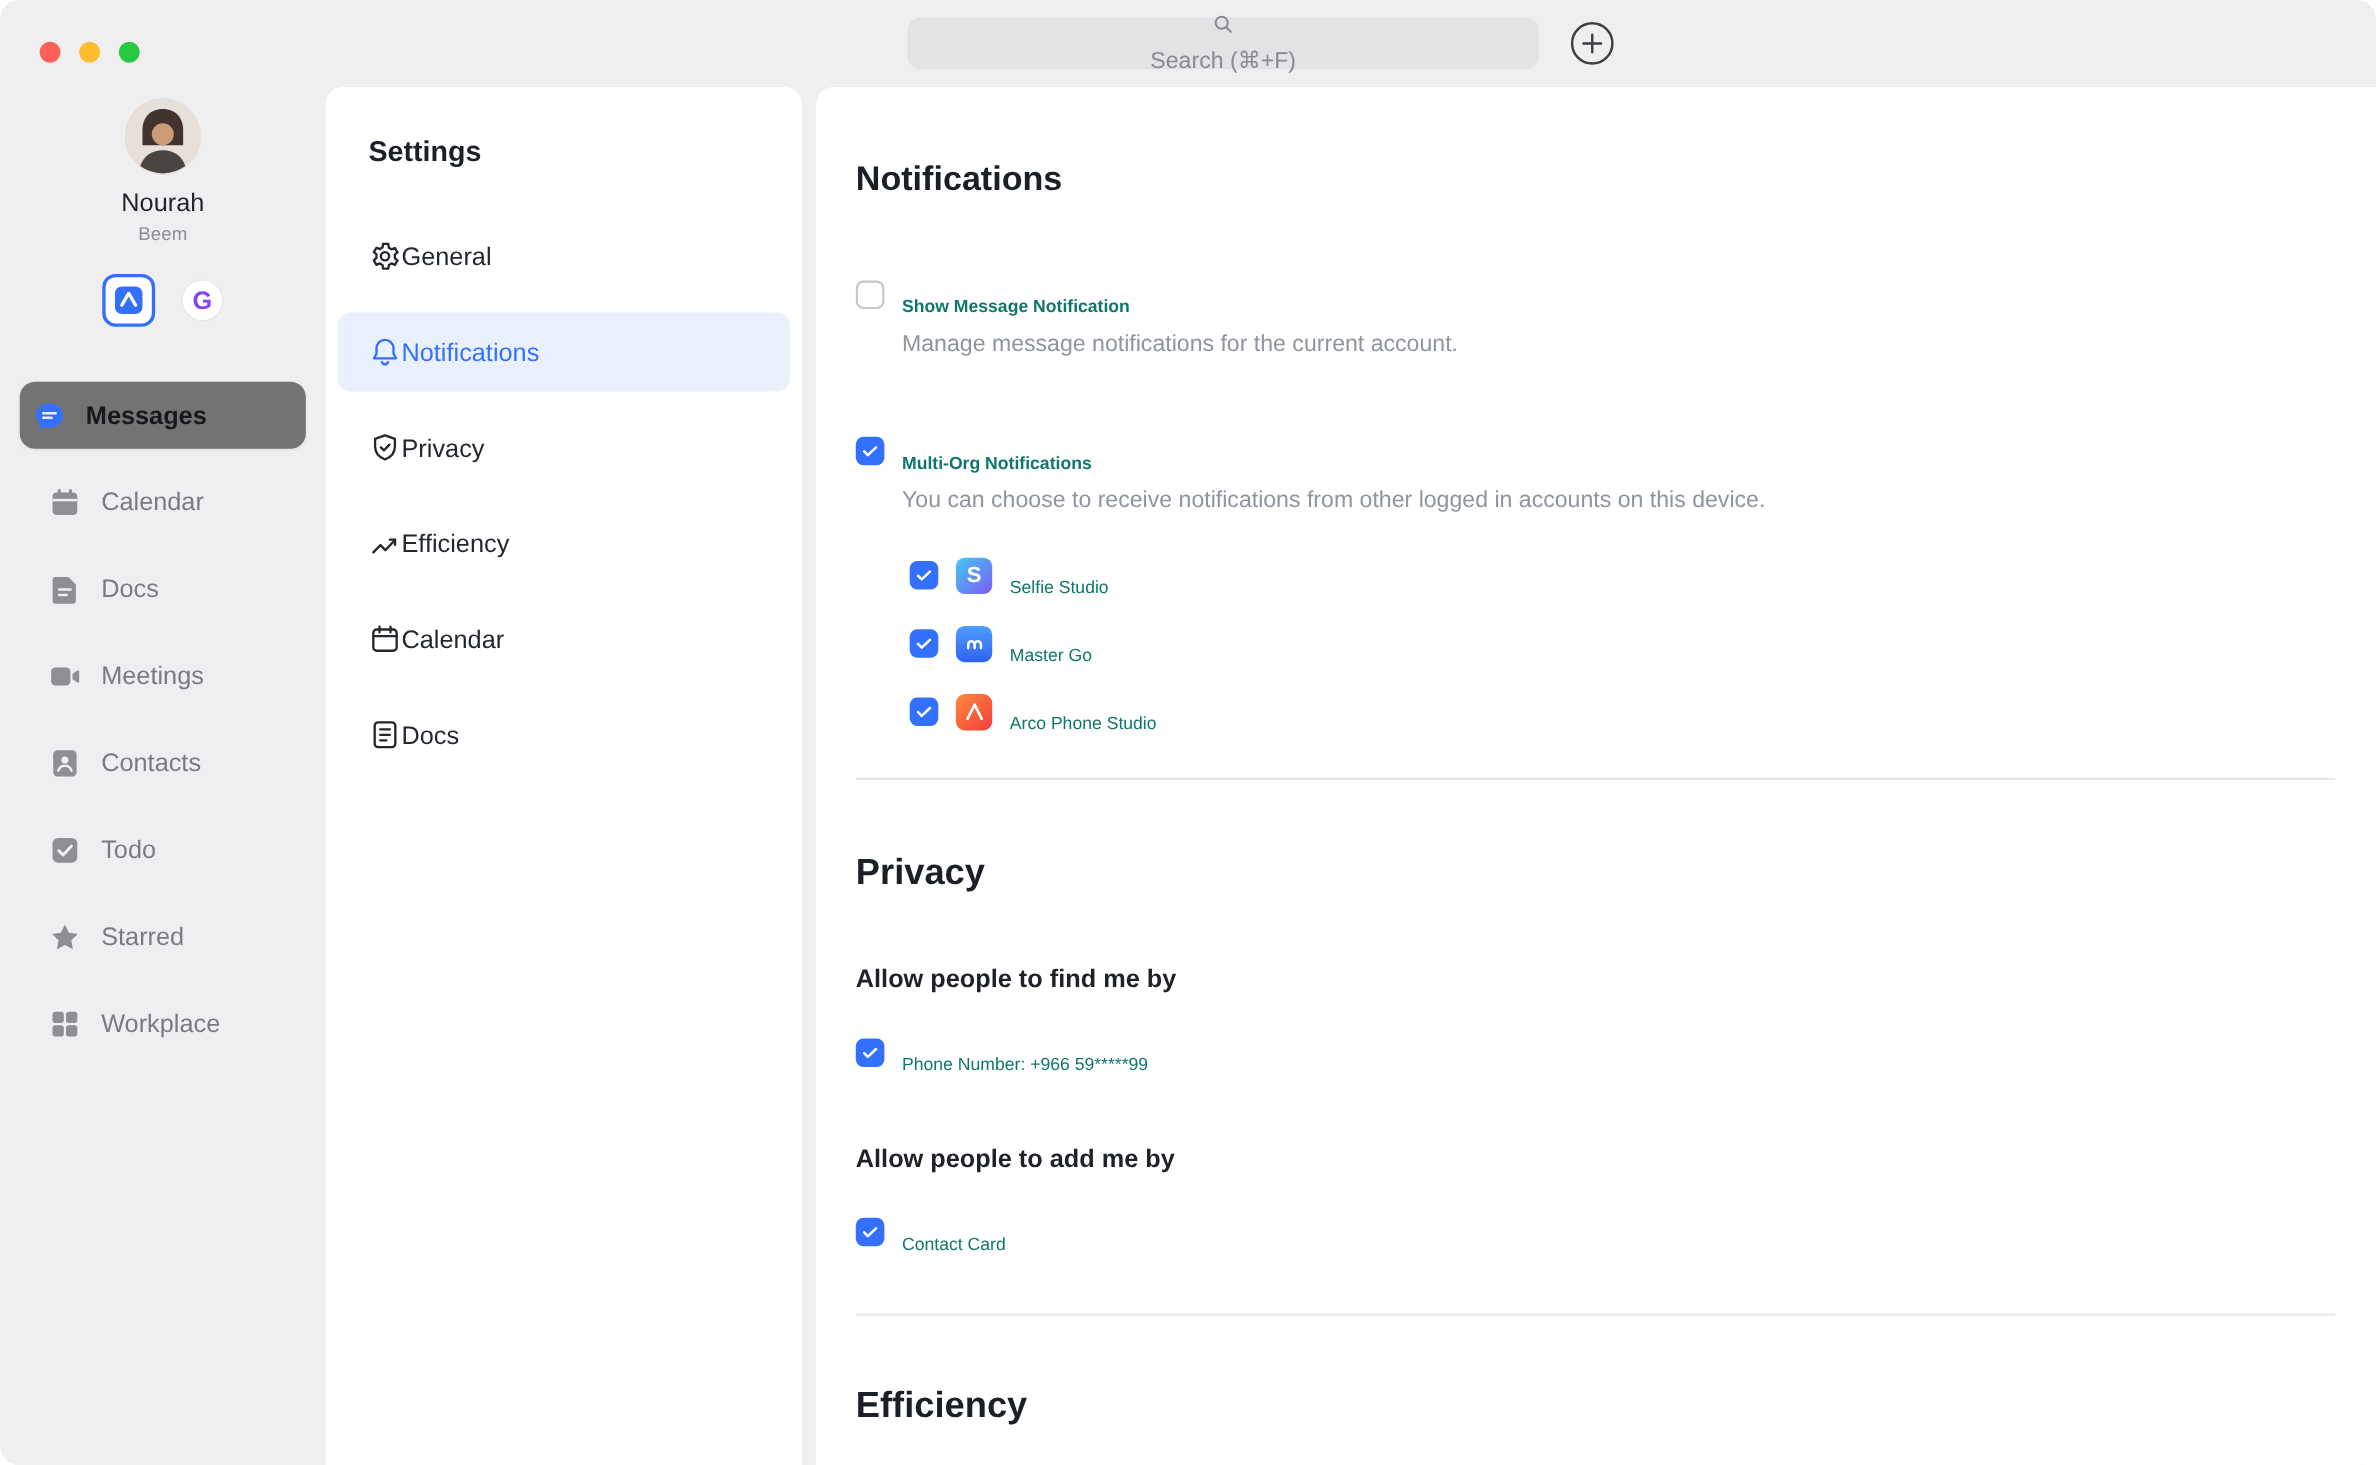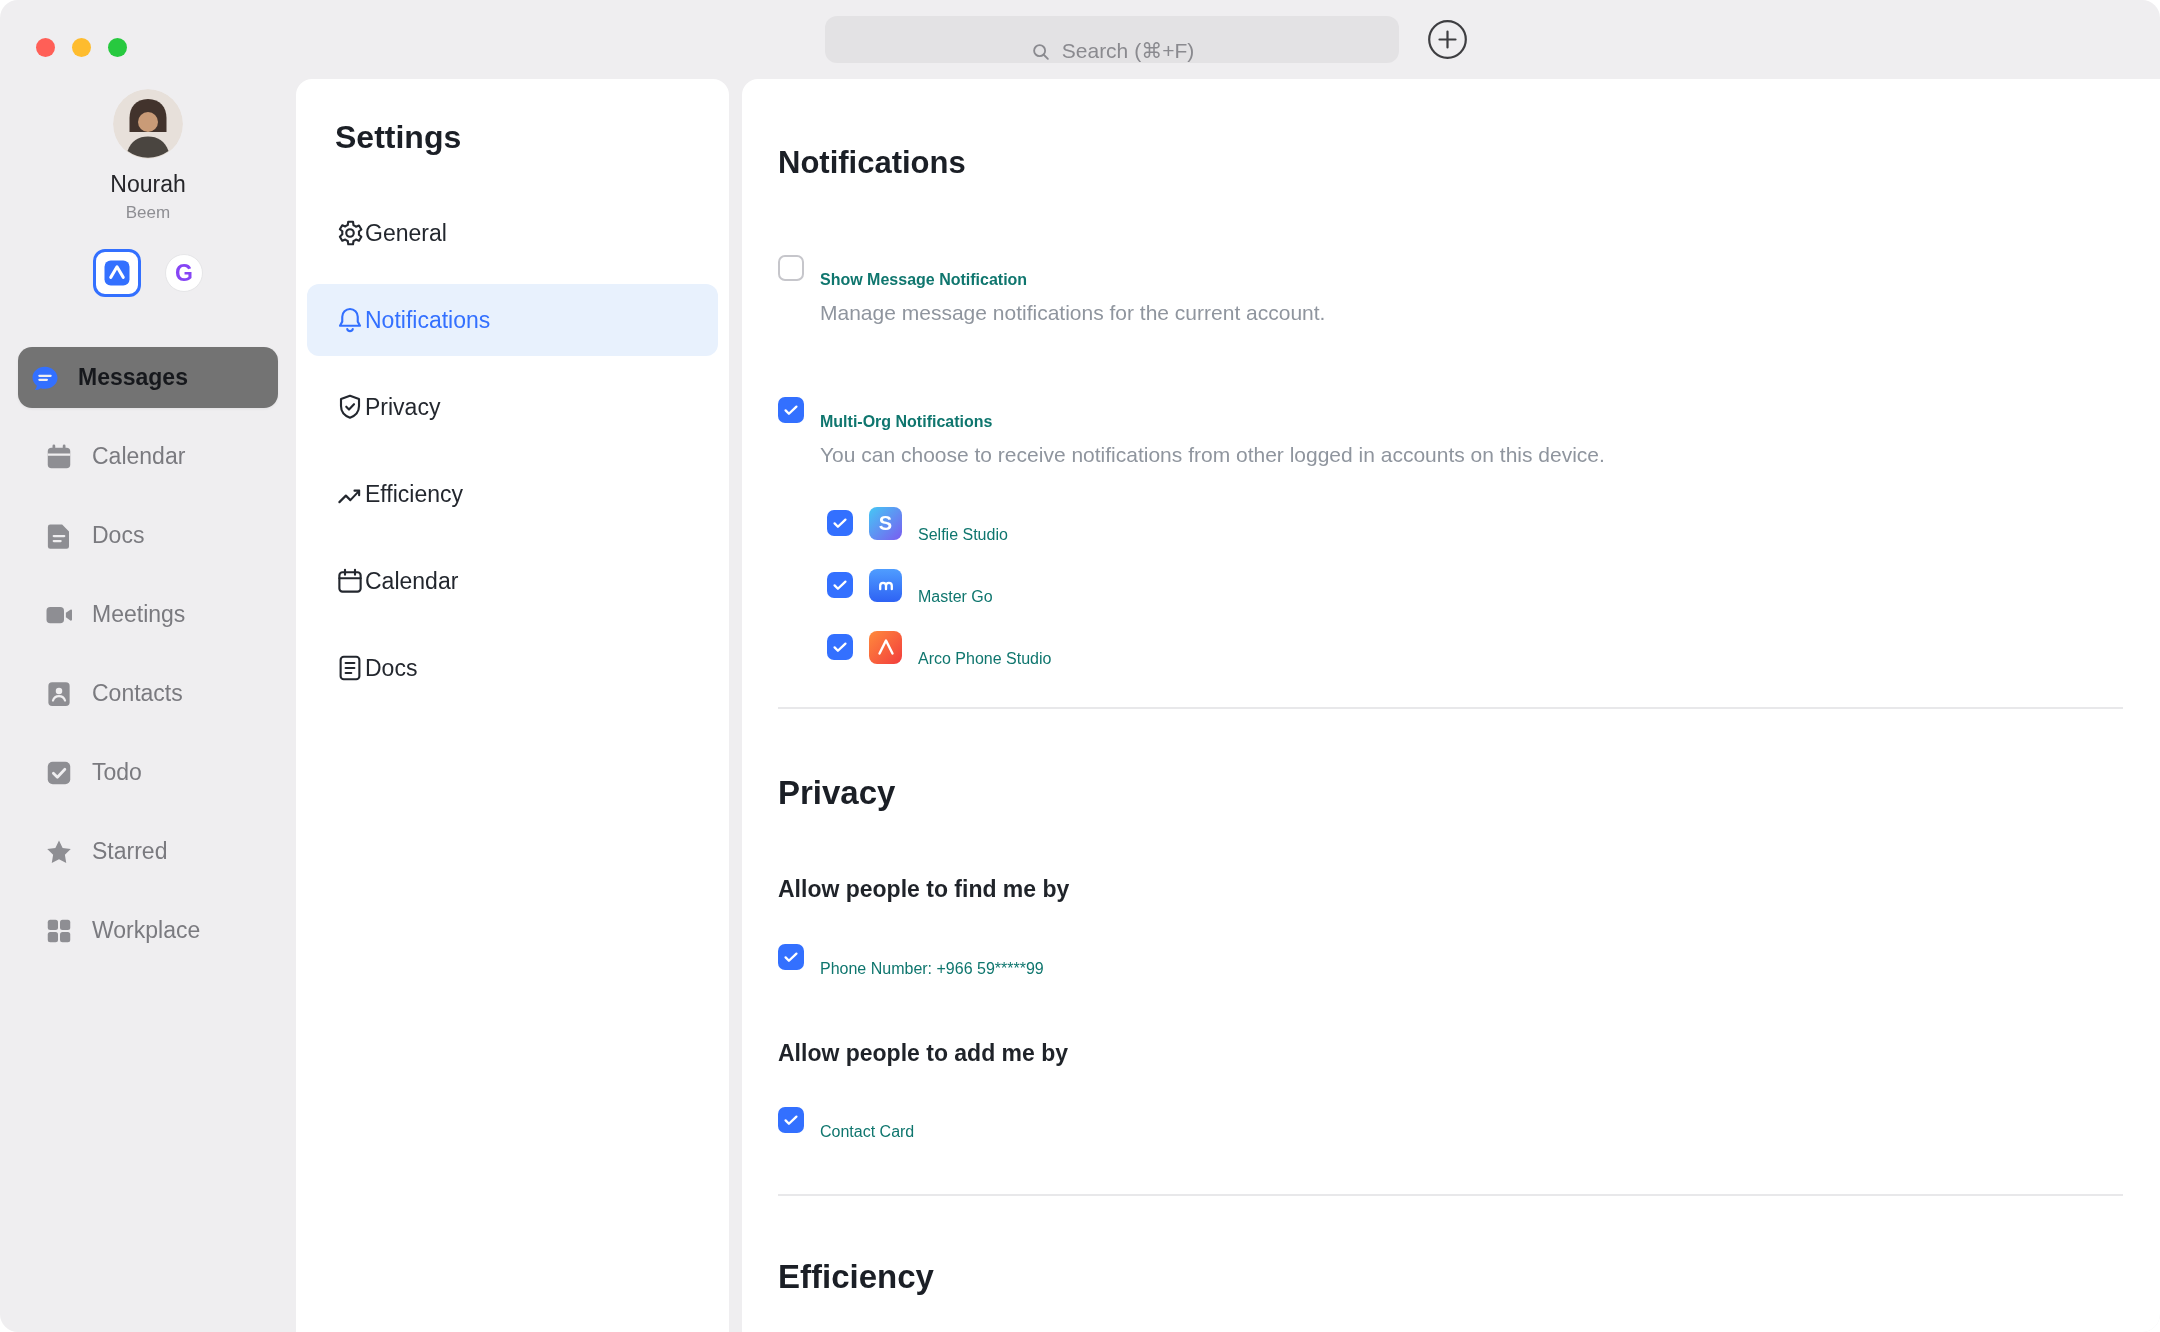--- a/index.html
+++ b/index.html
@@ -13,22 +13,22 @@
   
   .titlebar { position:absolute; top:0; left:0; right:0; height:79px; }
   .traffic-lights { position:absolute; left:36px; top:38px; display:flex; gap:17px; }
   .light { width:19px; height:19px; border-radius:50%; }
   .light.red { background:#ff5f57; }
   .light.yellow { background:#febc2e; }
   .light.green { background:#27c93f; }
   .search-bar {
     position:absolute; left:825px; top:16px; width:574px; height:47px;
     background:#e3e2e4; border-radius:12px;
-    display:flex; align-items:flex-end; justify-content:center; gap:10px;
-    color:#8a8a8f; font-size:21px;
+    display:flex; align-items:center; justify-content:center; gap:10px;
+    color:#8a8a8f; font-size:21px;flex-direction:column;
   }
   .add-button { position:absolute; left:1427px; top:19px; width:41px; height:41px; cursor:pointer; }
 
   
   .layout { position:absolute; top:79px; left:0; right:0; bottom:0; display:flex; }
 
   
   .sidebar { width:296px; flex:none; display:flex; flex-direction:column; align-items:center; }
   .avatar { margin-top:10px; width:70px; height:70px; border-radius:50%; overflow:hidden; flex:none; }
   .user-name { margin-top:12px; font-size:23px; font-weight:500; color:#26262a; }
@@ -52,21 +52,21 @@
   .side-item.active { background:#737373; color:#16181c; font-weight:700; box-shadow:0 1px 3px rgba(0,0,0,0.06);padding-left:12px; }
   .side-icon { width:30px; height:30px; flex:none; display:flex; }
   .side-icon svg { fill:#8e8e93; }
   .side-icon.accent svg { fill:#3370ff; }
 
   
   .settings-panel {
     width:433px; flex:none; background:#fff; border-radius:16px 16px 0 0;
     margin-right:13px; padding:38px 11px 0 11px;
   }
-  .settings-title { font-size:32px; font-weight:700; color:#1b1f26; padding-left:28px; line-height:40px; }
+  .settings-title { font-size:26px; font-weight:700; color:#1b1f26; padding-left:28px; line-height:40px; }
   .settings-nav { margin-top:40px; }
   .settings-item {
     height:72px; margin-bottom:15px; border-radius:12px;
     display:flex; align-items:center; padding-left:28px;
     font-size:23px; color:#23272e; cursor:pointer;
   }
   .settings-item.active { background:#e8f1fd; color:#3370ff; }
   .set-icon { width:30px; height:30px; flex:none; display:flex; }
   .set-icon svg { stroke:currentColor; fill:none; stroke-width:1.7; stroke-linecap:round; stroke-linejoin:round; }
 

